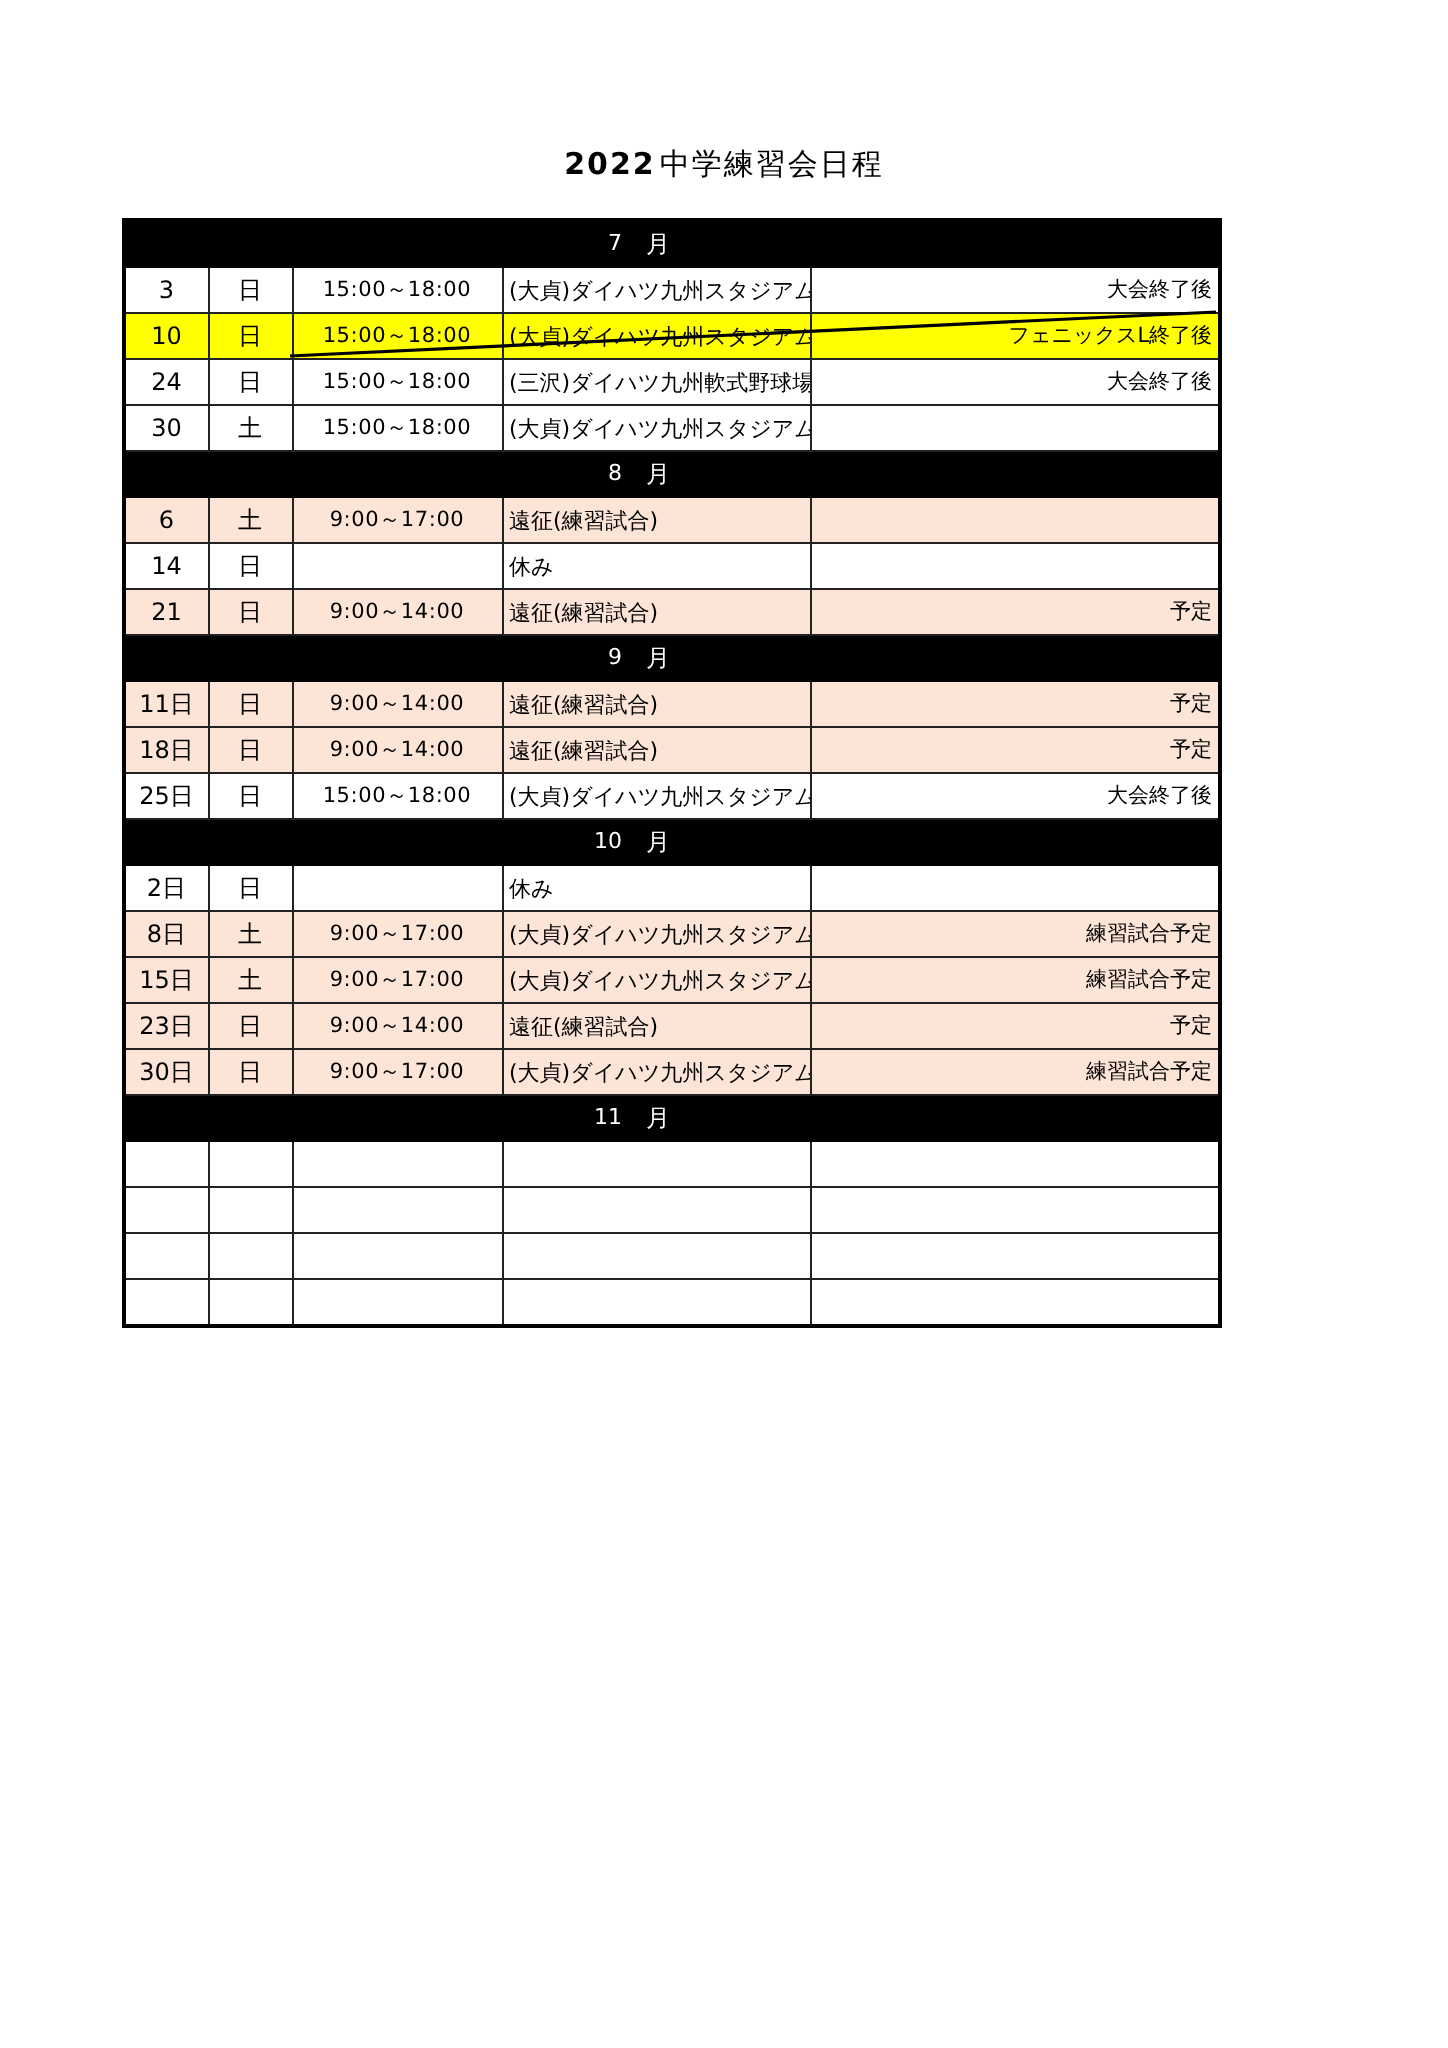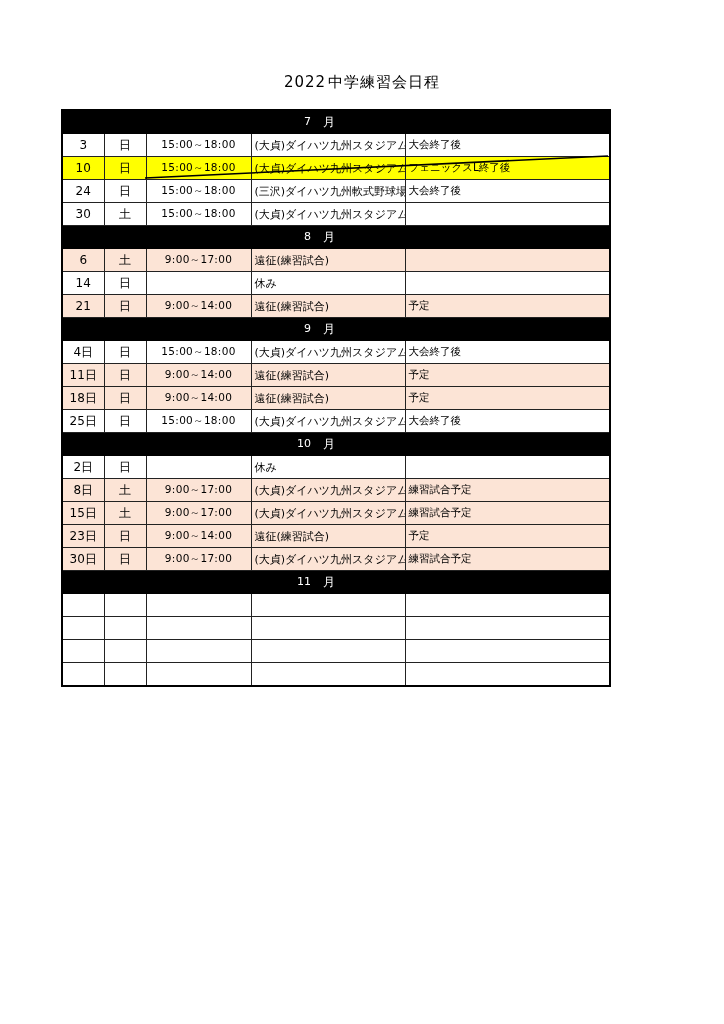--- a/index.html
+++ b/index.html
@@ -1,39 +1,39 @@
 <!DOCTYPE html>
 <html><head>
 <meta charset="utf-8">
 <style>
   html, body { margin: 0; padding: 0; background: #ffffff; }
   body { width: 724px; height: 1024px; position: relative; overflow: hidden;
          font-family: "DejaVu Sans", "Liberation Sans", sans-serif; color: #000; }
   .title { position: absolute; top: 73px; left: 0; width: 724px; text-align: center;
            font-size: 15px; letter-spacing: 1px; }
-  .title .yr { margin-right: 2px; }
+  .title .yr { margin-right: 2px; font-weight: bold; }
   table.sched { position: absolute; left: 61px; top: 109px; width: 548px;
                 border-collapse: collapse; table-layout: fixed;
                 border: 2px solid #000; font-size: 11px; }
   table.sched col.c1 { width: 42px; }
   table.sched col.c2 { width: 42px; }
   table.sched col.c3 { width: 105px; }
   table.sched col.c4 { width: 154px; }
   table.sched col.c5 { width: 205px; }
   table.sched td { border: 1px solid #222; height: 22px; padding: 0 3px;
                    white-space: nowrap; overflow: hidden; }
   tr.month td { background: #000; color: #fff; height: 22px; border-color: #000; padding: 0; }
   tr.month .mwrap { position: relative; height: 22px; }
   tr.month .mnum { position: absolute; right: 298px; top: 4px; font-size: 11px; }
   tr.month .mkanji { position: absolute; left: 260px; top: 3px; font-size: 12px; }
   td.day { text-align: center; font-size: 12px; }
   td.dow { text-align: center; font-size: 12px; }
   td.time { text-align: center; font-size: 10.5px; letter-spacing: 0.3px; }
   td.venue { text-align: left; font-size: 11px; margin-left: 36px; }
-  td.note { text-align: left; font-size: 10.5px; }
+  td.note { text-align: right; font-size: 10.5px; }
   tr.white td { background: #ffffff; }
   tr.peach td { background: #fce4d6; }
   tr.yellow td { background: #ffff00; }
   tr.empty td { background: #ffffff; }
   .strike { position: absolute; left: 0; top: 0; pointer-events: none; }
 </style>
 </head>
 <body>
 
 <div class="title">
@@ -115,27 +115,20 @@
         <td class="note">予定</td>
       </tr>
       <tr class="month">
         <td colspan="5">
           <div class="mwrap">
             <span class="mnum">9</span>
             <span class="mkanji">月</span>
           </div>
         </td>
       </tr>
-      <tr class="white">
-        <td class="day">4日</td>
-        <td class="dow">日</td>
-        <td class="time">15:00～18:00</td>
-        <td class="venue">(大貞)ダイハツ九州スタジアム</td>
-        <td class="note">大会終了後</td>
-      </tr>
       <tr class="peach">
         <td class="day">11日</td>
         <td class="dow">日</td>
         <td class="time">9:00～14:00</td>
         <td class="venue">遠征(練習試合)</td>
         <td class="note">予定</td>
       </tr>
       <tr class="peach">
         <td class="day">18日</td>
         <td class="dow">日</td>

